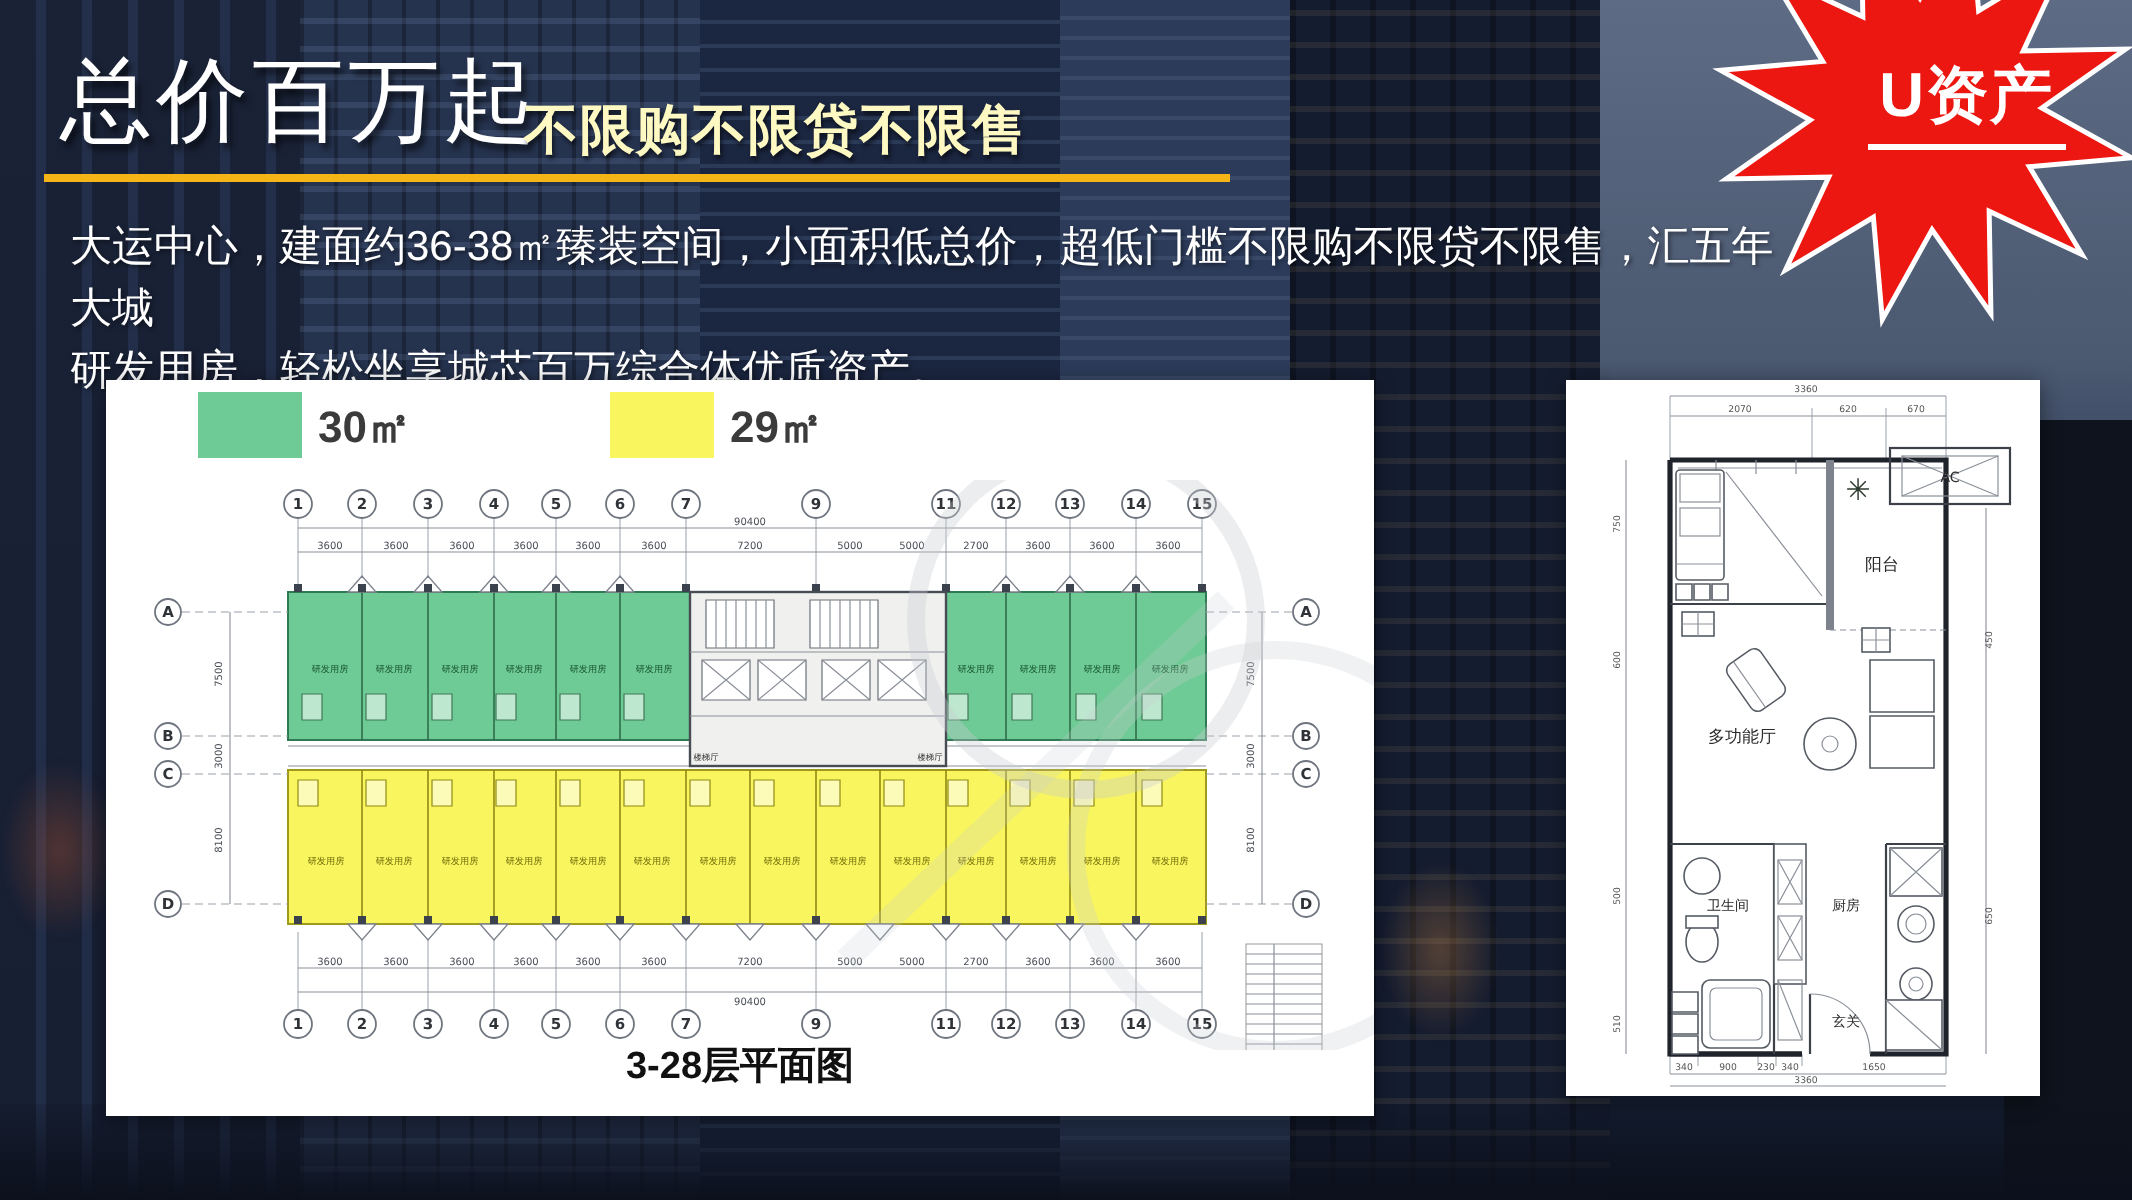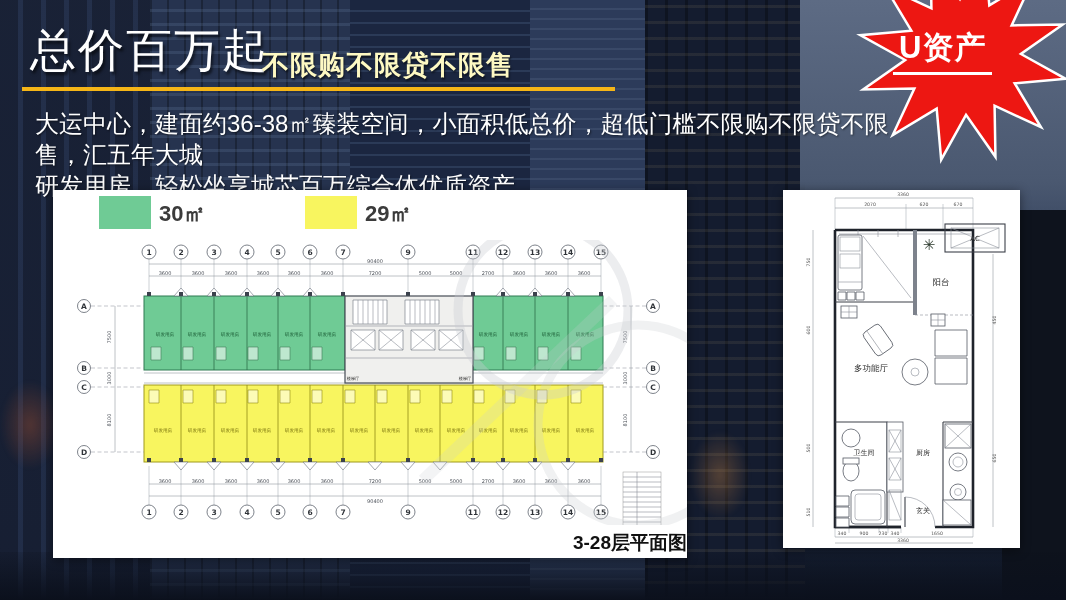--- a/index.html
+++ b/index.html
@@ -26,38 +26,38 @@
           background:linear-gradient(180deg,rgba(10,14,24,.15),#0b101c);}
   .glow{position:absolute;width:60px;height:90px;border-radius:50%;filter:blur(2px);}
   .g1{left:0px;top:380px;background:radial-gradient(ellipse,rgba(190,90,50,.35),transparent 70%);}
   .g2{left:690px;top:430px;background:radial-gradient(ellipse,rgba(230,150,70,.30),transparent 70%);}
   
   .title{position:absolute;left:30px;top:20px;font-size:46px;font-weight:400;color:#ffffff;
          letter-spacing:2px;text-shadow:2px 3px 3px rgba(0,0,0,.6);}
   .subtitle{position:absolute;left:262px;top:47px;font-size:27px;font-weight:800;color:#fef9c3;
             letter-spacing:1px;text-shadow:1px 2px 2px rgba(0,0,0,.55);}
   .rule{position:absolute;left:22px;top:87px;width:593px;height:4px;background:#f5b517;}
-  .desc{position:absolute;left:35px;top:108px;width:860px;font-size:24px;line-height:31px;color:#ffffff;
+  .desc{position:absolute;left:35px;top:108px;width:860px;font-size:21px;line-height:31px;color:#ffffff;
         text-shadow:1px 1px 2px rgba(0,0,0,.5);}
   
   .burst{position:absolute;left:838px;top:-68px;width:250px;height:250px;}
-  .burst-label{position:absolute;left:893px;top:27px;width:140px;text-align:left;}
+  .burst-label{position:absolute;left:893px;top:27px;width:140px;text-align:right;}
   .burst-label span{display:inline-block;font-size:31px;font-weight:800;color:#fff;
                     border-bottom:3px solid #fff;padding:0 6px 3px 6px;letter-spacing:1px;}
   
   .panel{position:absolute;background:#ffffff;box-shadow:0 2px 10px rgba(0,0,0,.45);}
   .panel-main{left:53px;top:190px;width:634px;height:368px;}
   .panel-unit{left:783px;top:190px;width:237px;height:358px;}
   .legend{position:absolute;left:0;top:6px;width:100%;height:40px;}
   .sw{position:absolute;top:0;width:52px;height:33px;}
   .sw1{left:46px;background:#6FCB95;}
   .sw2{left:252px;background:#F8F55F;}
   .sw-label{position:absolute;top:3px;font-size:22px;font-weight:700;color:#3b3b3b;}
   .sl1{left:106px;} .sl2{left:312px;}
-  .caption{position:absolute;left:0;top:340px;width:100%;text-align:right;font-size:19px;font-weight:800;color:#111;}
+  .caption{position:absolute;left:0;top:330px;width:100%;text-align:center;font-size:19px;font-weight:800;color:#111;}
   
   svg text{font-family:"DejaVu Sans",sans-serif;}
   .d{font-size:5px;fill:#4a4f57;text-anchor:middle;}
   .ax{font-size:7.5px;fill:#2f3338;text-anchor:middle;font-weight:bold;}
   .ug{font-size:4.6px;fill:#14532d;text-anchor:middle;}
   .uy{font-size:4.6px;fill:#716a08;text-anchor:middle;}
   .ck{font-size:4.2px;fill:#333;text-anchor:middle;}
   .rm{font-size:8.5px;fill:#2b2b2b;text-anchor:middle;}
   .rms{font-size:7px;fill:#2b2b2b;text-anchor:middle;}
   .du{font-size:4.6px;fill:#555;text-anchor:middle;}

